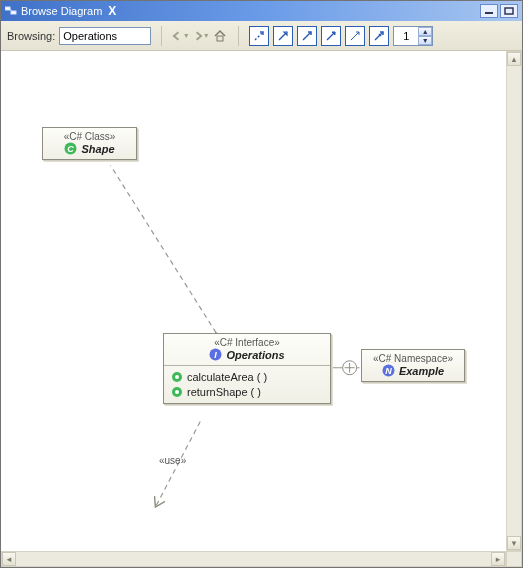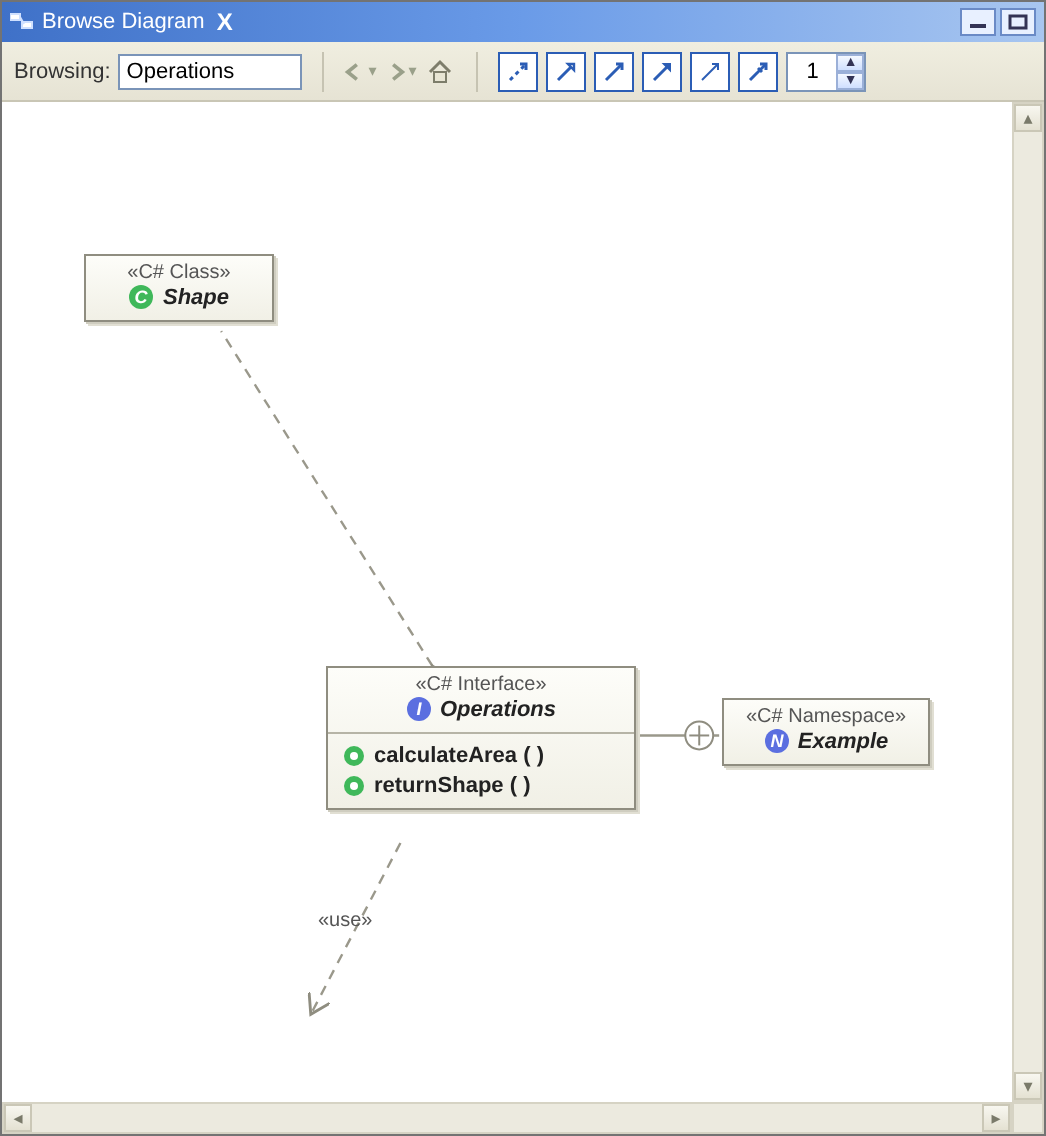--- a/index.html
+++ b/index.html
@@ -161,21 +161,20 @@
     color: #555; font-size: 10px;
   }
   .node .name {
     display: inline-flex; align-items: center; gap: 4px;
     font-weight: bold; font-style: italic; color: #222;
   }
   .node .ops {
     border-top: 1px solid #b6b4a6;
     text-align: left;
     padding: 3px 6px 4px;
-    font-weight: bold;
   }
   .node .op {
     display: flex; align-items: center; gap: 4px;
     font-size: 11px; color: #222;
     padding: 1px 0;
   }
   .circle-icon {
     display: inline-flex; width: 13px; height: 13px; align-items: center; justify-content: center;
   }
   svg.edges {
@@ -316,21 +315,21 @@
               <svg width="13" height="13" viewBox="0 0 13 13">
                   <circle cx="6.5" cy="6.5" r="6" fill="#3fb85a"></circle>
                   <text x="6.5" y="9.5" font-size="9" font-family="Arial" font-weight="bold" fill="#fff" text-anchor="middle">C</text>
                 </svg>
             </span>
             <span>Shape</span>
           </div>
         </div>
       </div>
 
-      <div class="node" style="left:162px; top:282px; width:155px; text-align:center;">
+      <div class="node" style="left:162px; top:282px; width:168px; text-align:center;">
         <div class="hdr">
           <div class="stereotype">«C# Interface»</div>
           <div class="name">
             <span class="circle-icon">
               <svg width="13" height="13" viewBox="0 0 13 13">
                   <circle cx="6.5" cy="6.5" r="6" fill="#5b6fe0"></circle>
                   <text x="6.5" y="9.5" font-size="9" font-family="Arial" font-weight="bold" fill="#fff" text-anchor="middle">I</text>
                 </svg>
             </span>
             <span>Operations</span>

